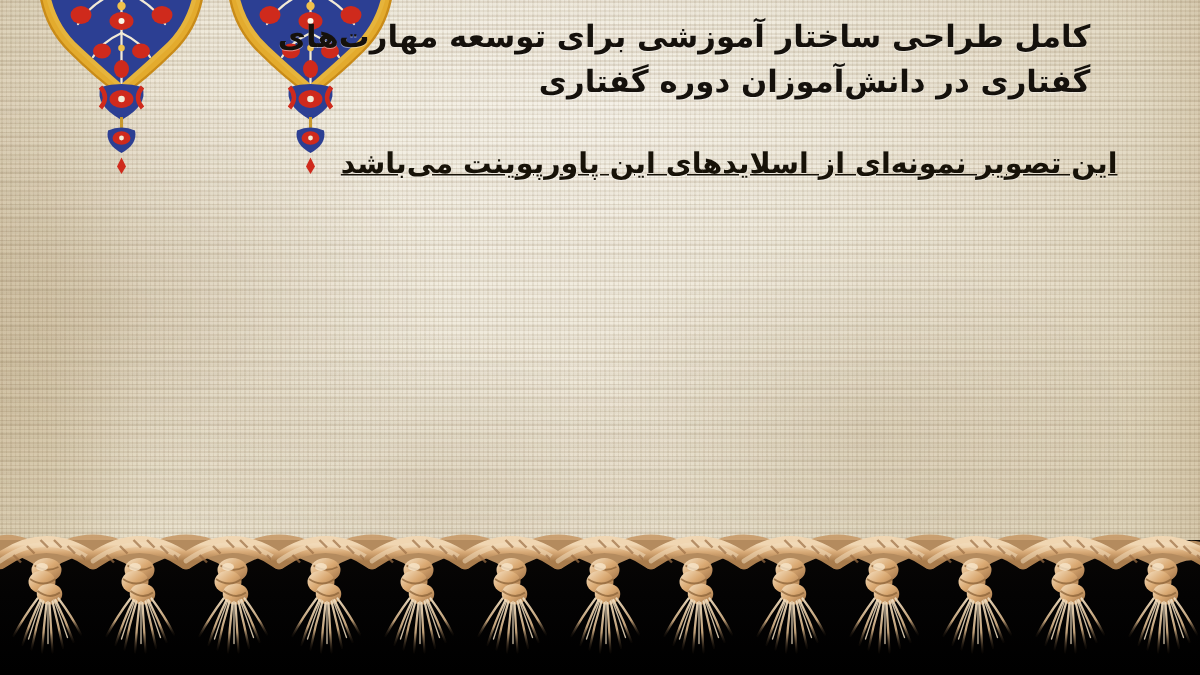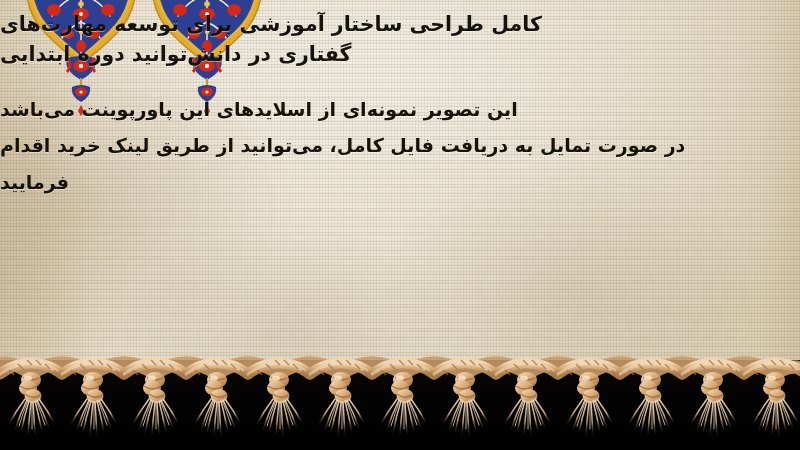--- a/index.html
+++ b/index.html
@@ -53,40 +53,41 @@
   }
 
   
   .ornament{position:absolute;top:-64px;width:118px;height:172px;}
   #ornament-left{left:22px;}
   #ornament-right{left:148px;}
 
   
   #text-block{
     position:absolute;left:0;top:0;width:745px;
-    direction:rtl;text-align:left;
+    direction:rtl;text-align:right;
     color:#15110c;
   }
   #title{
     margin:9px 0 0 0;
     padding:0 18px 0 0;
     font-size:20.5px;line-height:1.48;
     font-weight:700;
     letter-spacing:.1px;
     text-shadow:0 1px 0 rgba(255,255,255,.45);
   }
   #title .tline{display:block;}
   #body{
     margin-top:21px;
     font-family:"DejaVu Sans","Liberation Sans",sans-serif;
     font-weight:700;
     font-size:19px;
     line-height:1.92;
     color:#171208;
     text-shadow:0 1px 0 rgba(255,255,255,.4);
+    text-decoration:underline;
   }
   #body .bline{display:block;}
 
   
   #black-band{
     position:absolute;left:0;top:360px;width:800px;height:90px;
     background:linear-gradient(180deg,#090705 0%,#040303 40%,#000 100%);
   }
 
   
@@ -195,26 +196,25 @@
     <svg width="118" height="172" viewBox="0 0 118 172">
       <use href="#medallion" x="0" y="0"></use>
       <use href="#pendant" x="29" y="122"></use>
     </svg>
   </div>
 
   <div id="text-block">
 
     <h1 id="title">
       <span class="tline">کامل طراحی ساختار آموزشی برای توسعه مهارت‌های</span>
-      <span class="tline">گفتاری در دانش‌توانید دوره ابتدایی</span>
+      <span class="tline">گفتاری در دانش‌آموزان دوره گفتاری</span>
     </h1>
 
     <div id="body">
       <span class="bline">این تصویر نمونه‌ای از اسلایدهای این پاورپوینت می‌باشد</span>
-      <span class="bline">در صورت تمایل به دریافت فایل کامل، می‌توانید از طریق لینک خرید اقدام فرمایید</span>
     </div>
 
   </div>
 
   <div id="black-band"></div>
 
   <div id="fringe">
     <svg width="800" height="120" viewBox="0 0 800 120">
       <defs>
         <linearGradient id="cordg" x1="0" y1="0" x2="0" y2="1">

